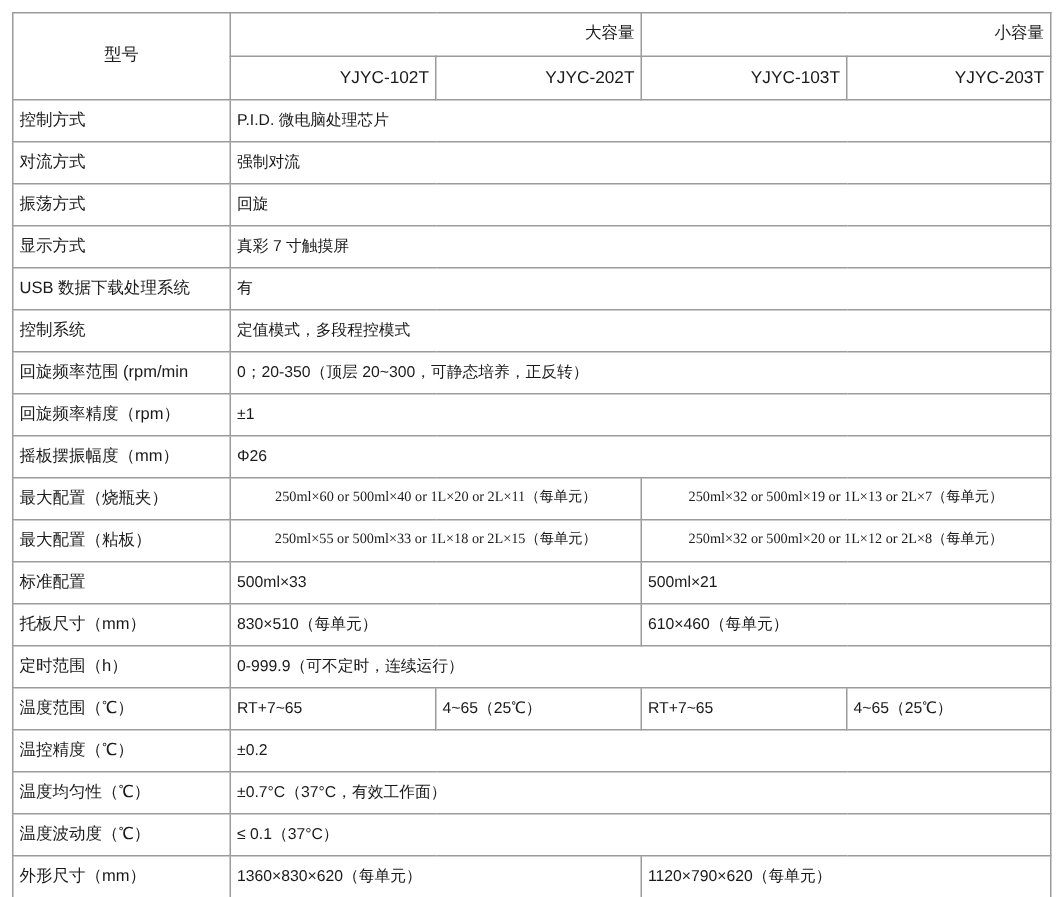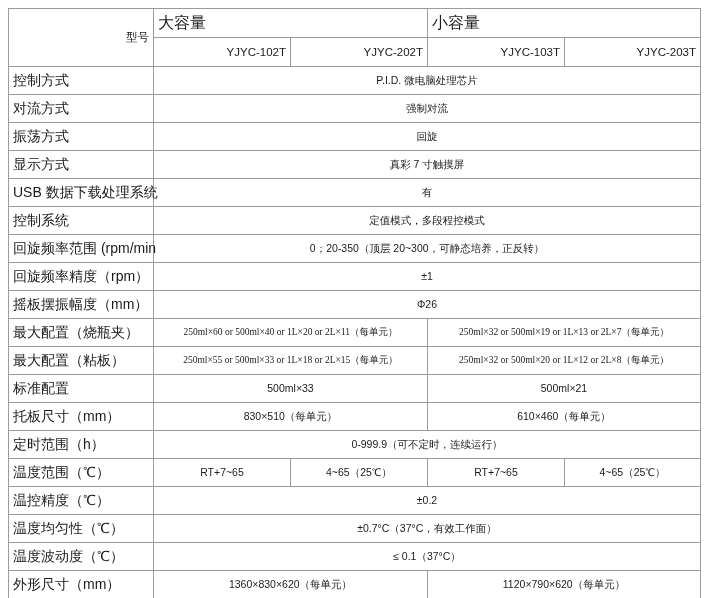--- a/index.html
+++ b/index.html
@@ -32,40 +32,40 @@
     font-weight: normal;
   }
   
   col.c0 { width: 145px; }
   col.c1 { width: 137px; }
   col.c2 { width: 137px; }
   col.c3 { width: 137px; }
   col.c4 { width: 136px; }
 
   .hdr-group {
-    text-align: left;
+    text-align: right;
     font-weight: bold;
-    font-size: 16px;
+    font-size: 11px;
     height: 22px;
   }
   .hdr-model {
     text-align: right;
     font-weight: bold;
     font-size: 11.5px;
     height: 22px;
   }
   .rowlabel {
     text-align: left;
-    font-size: 14px;
+    font-size: 11px;
     height: 21px;
     white-space: nowrap;
     margin-top: 34px;
   }
   .val {
-    text-align: center;
+    text-align: left;
     font-size: 10.5px;
   }
   .val-small {
     text-align: center;
     font-size: 9.5px;
     font-family: Liberation Serif, serif;
   }
 </style>
 </head>
 <body>
@@ -74,21 +74,21 @@
   <table class="spec">
     <colgroup>
       <col class="c0">
         <col class="c1">
         <col class="c2">
         <col class="c3">
         <col class="c4">
     </colgroup>
     <tbody id="spec-body">
         <tr>
-          <td class="hdr-model" rowspan="2" style="text-align: right;">型号</td>
+          <td class="hdr-model" rowspan="2" style="text-align: center;">型号</td>
           <td class="hdr-group" colspan="2">大容量</td>
           <td class="hdr-group" colspan="2">小容量</td>
         </tr>
         <tr>
           <td class="hdr-model">YJYC-102T</td>
           <td class="hdr-model">YJYC-202T</td>
           <td class="hdr-model">YJYC-103T</td>
           <td class="hdr-model">YJYC-203T</td>
         </tr>
         <tr>

